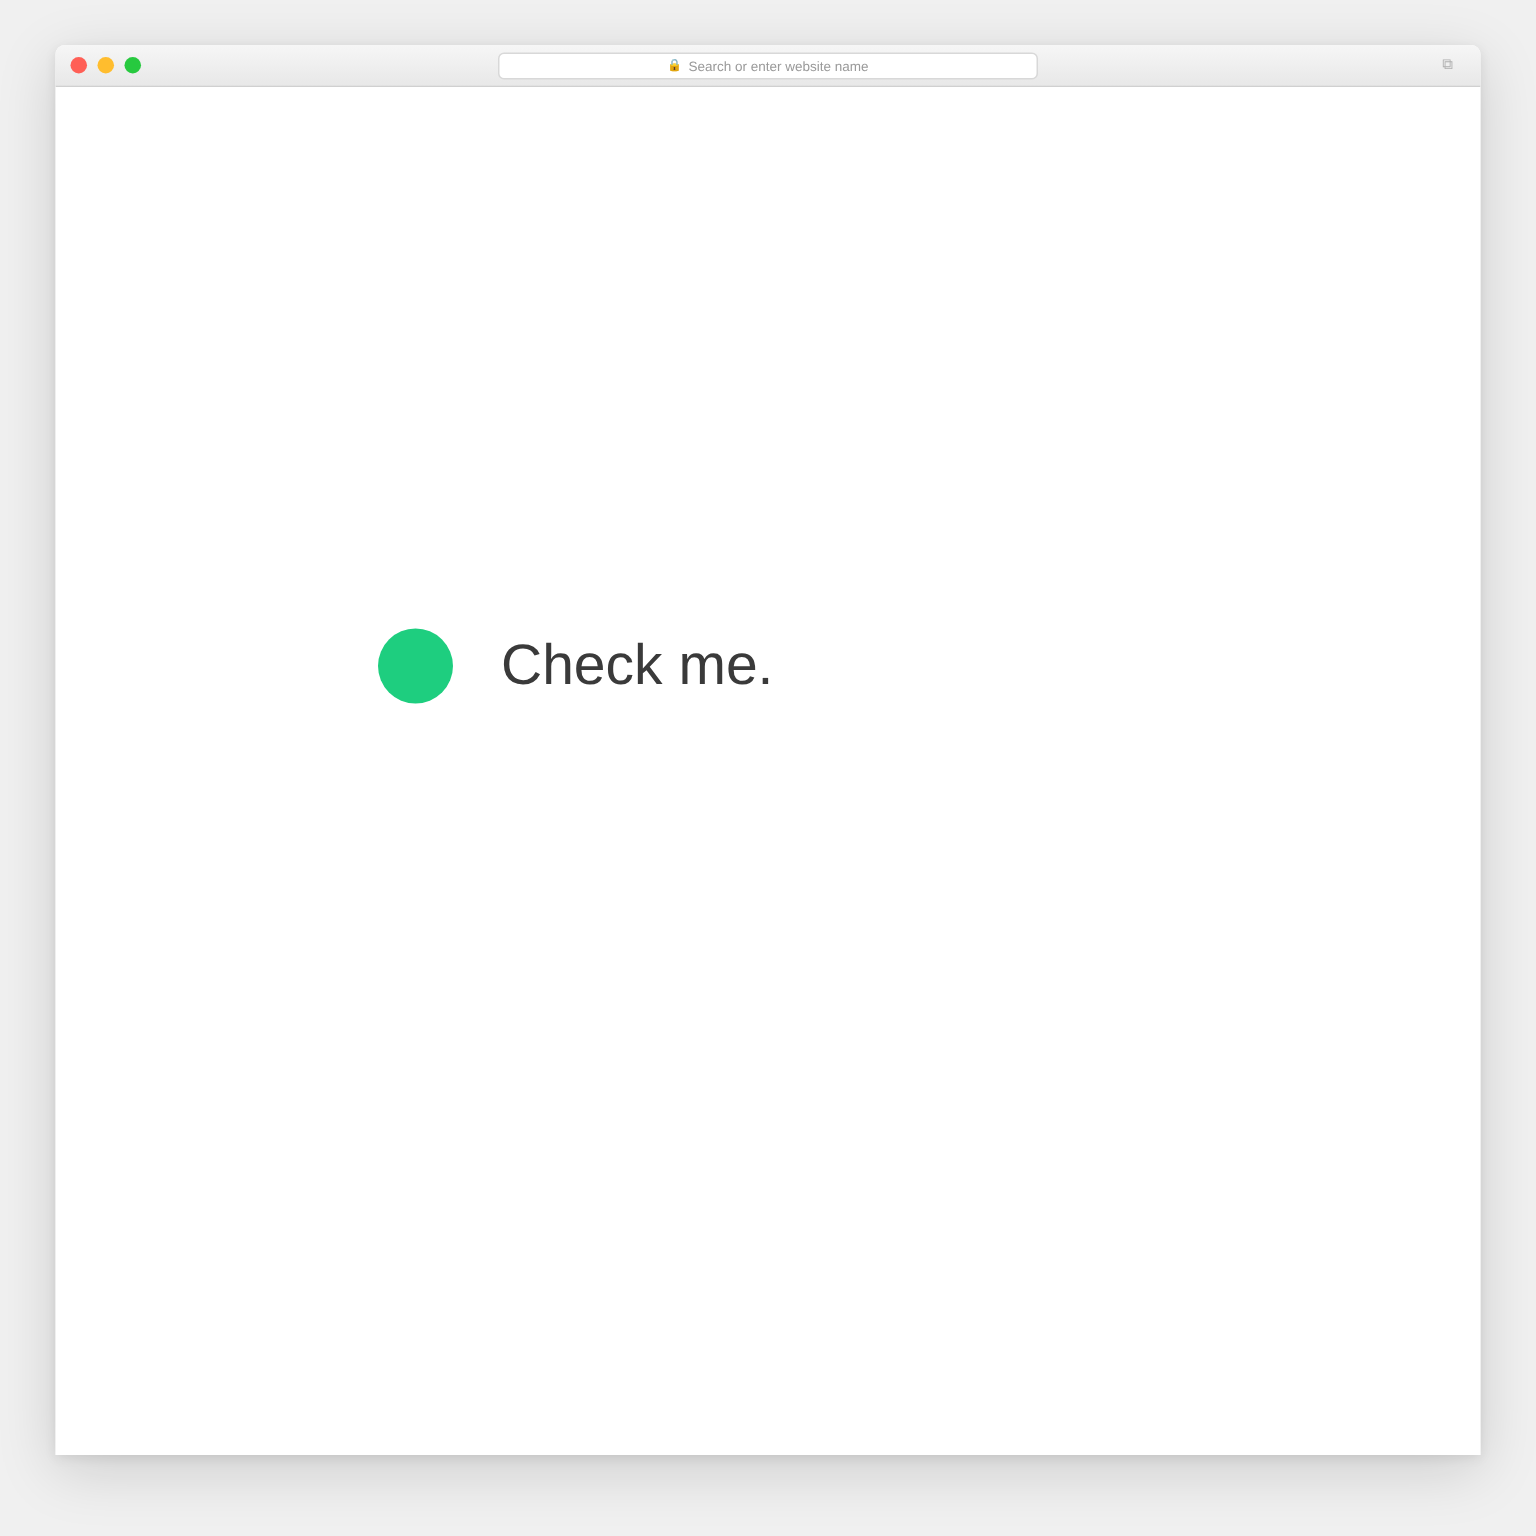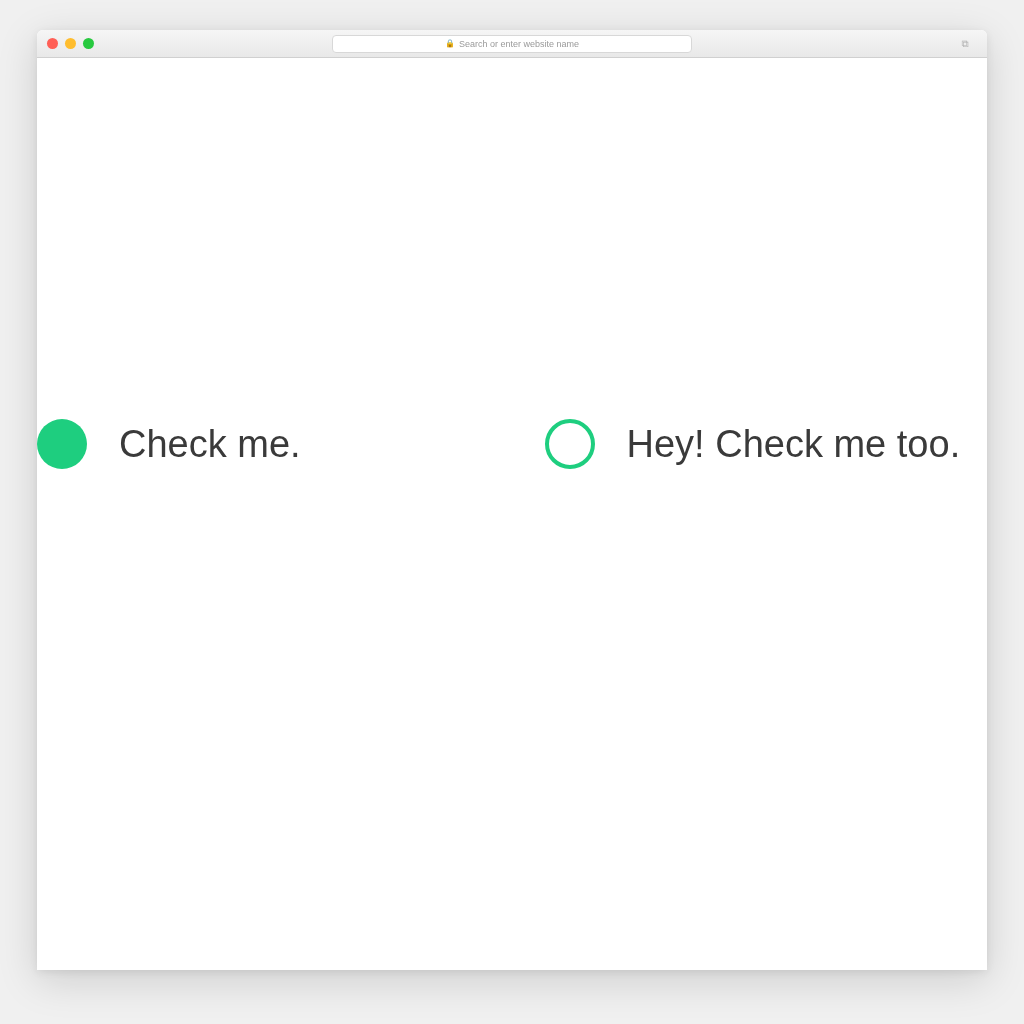--- a/index.html
+++ b/index.html
@@ -87,20 +87,21 @@
       align-items: center;
       justify-content: center;
       color: #b0b0b0;
       font-size: 10px;
     }
 
     .content-area {
       flex: 1;
       background: #ffffff;
       display: flex;
+      flex-direction: column;
       align-items: center;
       justify-content: center;
       gap: 65px;
       padding-bottom: 140px;
     }
 
     .option-row {
       display: flex;
       align-items: center;
       gap: 32px;
@@ -155,20 +156,16 @@
     </div>
   </div>
 
   <div class="content-area">
 
     <div class="option-row">
       <div class="radio-circle radio-checked"></div>
       <span class="option-label">Check me.</span>
     </div>
 
-    <div class="option-row">
-      <div class="radio-circle radio-unchecked"></div>
-      <span class="option-label">Hey! Check me too.</span>
-    </div>
 
   </div>
 
 </div>
 
 </body></html>

